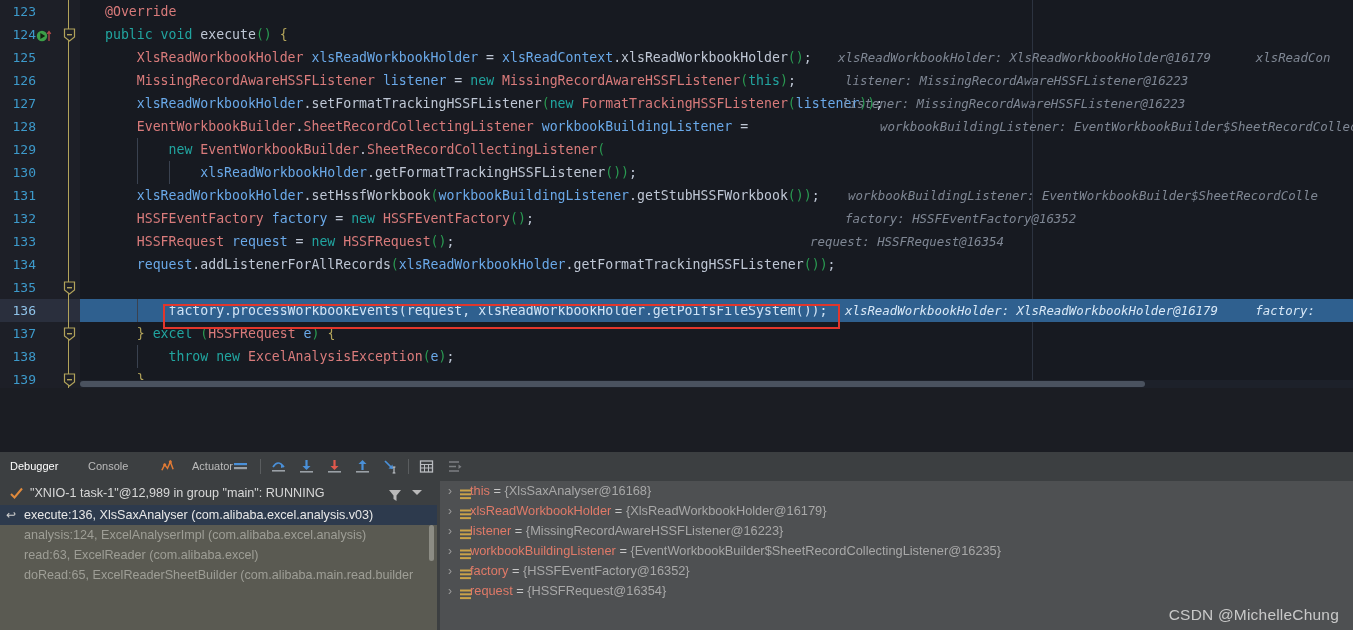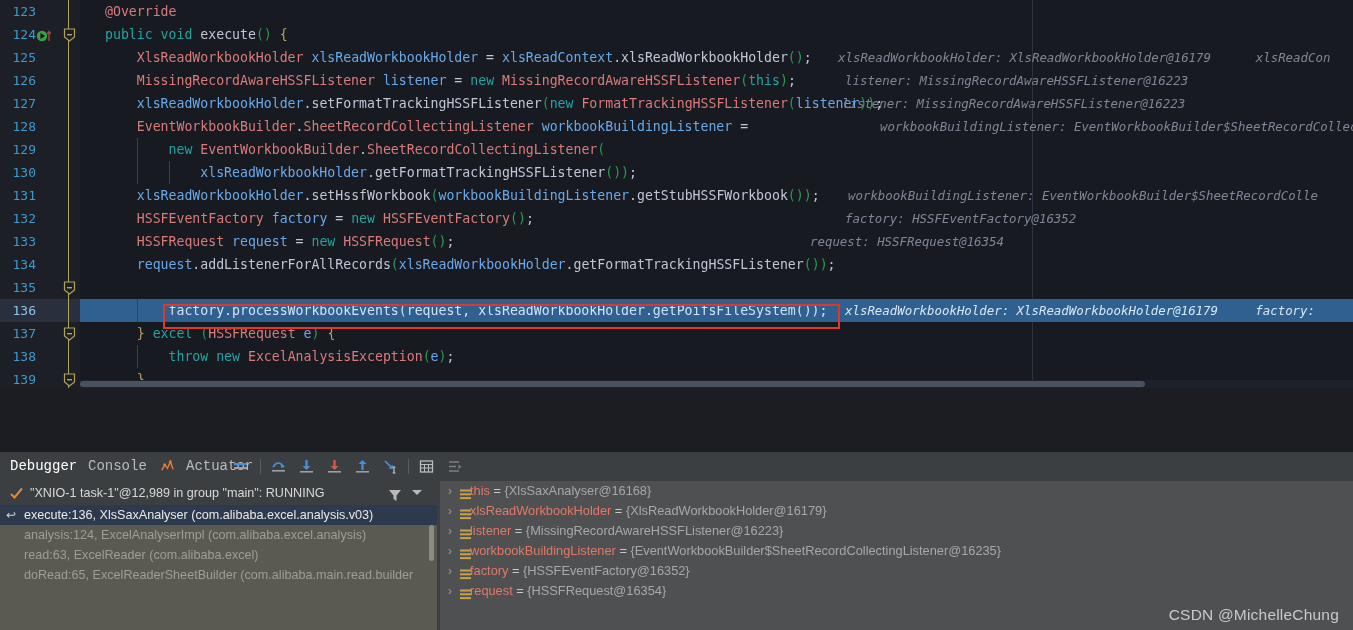--- a/index.html
+++ b/index.html
@@ -49,22 +49,22 @@
   .wrapguide{position:absolute;top:0;width:1px;height:452px;background:#2c3340;}
 
   
   .ed-scroll{position:absolute;left:80px;bottom:0;height:8px;width:1273px;background:#1d212a;}
   .ed-scroll .thumb{position:absolute;left:0;top:1px;height:6px;width:1065px;background:#4a525f;border-radius:3px;}
 
   
   .bottom{position:absolute;left:0;top:452px;width:1353px;height:178px;background:#3c3f41;}
   .tabbar{position:relative;height:29px;background:#3c3f41;border-bottom:1px solid #2b2b2b;}
   .tab{
-    position:absolute;top:0;height:29px;line-height:29px;font-size:14px;
-    color:#bbbbbb;font-family:Liberation Mono, monospace;cursor:default;
+    position:absolute;top:0;height:29px;line-height:29px;font-size:11px;
+    color:#bbbbbb;font-family:Liberation Sans, sans-serif;cursor:default;
   }
   .tab.active{color:#ffffff;border-bottom:2px solid #4a88c7;}
   .tabicon{position:absolute;top:7px;width:15px;height:15px;}
   .tb-sep{position:absolute;top:7px;width:1px;height:15px;background:#5a5d5f;}
   .tbtn{position:absolute;top:6px;width:17px;height:17px;cursor:default;}
 
   .frames{position:absolute;left:0;top:29px;width:437px;height:149px;background:#5a5a52;overflow:hidden;}
   .thread-row{position:relative;height:24px;line-height:24px;background:#3c3f41;color:#d8d8d8;
     font-family:"Liberation Sans",sans-serif;font-size:12.6px;}
   .thread-row .chk{position:absolute;left:9px;top:4px;width:15px;height:15px;}
@@ -152,21 +152,21 @@
     <div class="tabbar">
       <div class="tab active" style="left:10px;">Debugger</div>
       <div class="tab" style="left:88px;">Console</div>
       <div class="tabicon" style="left:160px;">
         <svg width="15" height="15" viewBox="0 0 16 16">
           <path d="M2 12 L5 6 L8 10 L11 3 L14 11" stroke="#e07a35" stroke-width="1.6" fill="none"></path>
           <circle cx="5" cy="6" r="1.6" fill="#e07a35"></circle>
             <circle cx="11" cy="3" r="1.6" fill="#e07a35"></circle>
         </svg>
       </div>
-      <div class="tab" style="left:186px;">Actuator</div>
+      <div class="tab" style="left:192px;">Actuator</div>
 
       <div class="tbtn" style="left:232px;">
         <svg width="17" height="17" viewBox="0 0 17 17">
           <rect x="2" y="5" width="13" height="2.2" fill="#4a90d9"></rect>
           <rect x="2" y="9" width="13" height="2.2" fill="#9aa0a6"></rect>
         </svg>
       </div>
       <div class="tb-sep" style="left:260px;"></div>
       <div class="tbtn" style="left:270px;">
         <svg width="17" height="17" viewBox="0 0 17 17">

